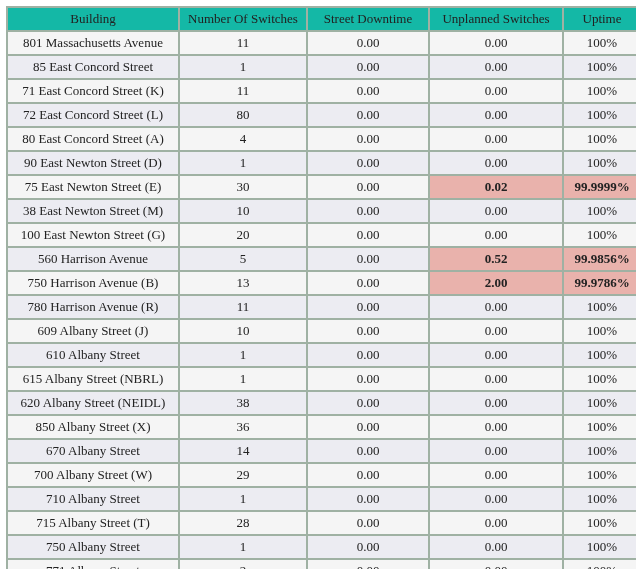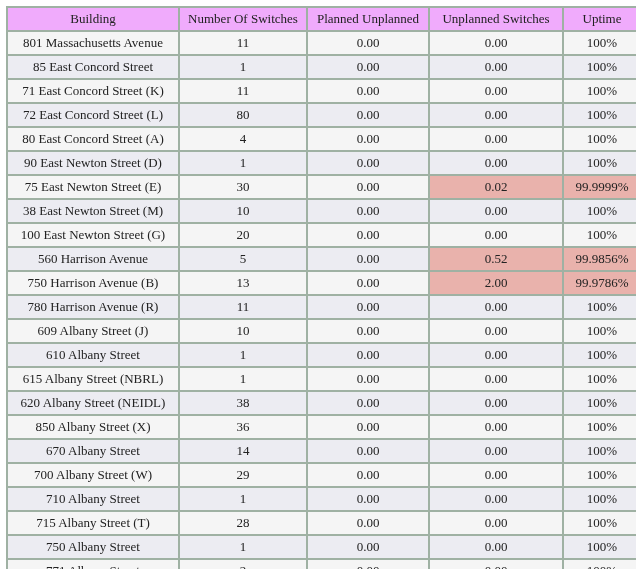--- a/index.html
+++ b/index.html
@@ -18,31 +18,32 @@
     table-layout: fixed;
   }
   th, td {
     text-align: center;
     padding: 3px 4px;
     font-weight: normal;
     white-space: nowrap;
     overflow: hidden;
   }
   th {
-    background: #f0abfc;
+    background: #14b8a6;
     margin-left: 28px;
   }
   td {
     background: #ececf2;
   }
   tr:nth-child(odd) td {
     background: #f5f5f5;
   }
   td.flag {
     background: #e9b2ac !important;
+    font-weight: bold;
   }
   col.c-building { width: 170px; }
   col.c-switches { width: 126px; }
   col.c-planned  { width: 120px; }
   col.c-unplanned{ width: 132px; }
   col.c-uptime   { width: 76px; }
 </style>
 </head>
 <body>
 
@@ -51,21 +52,21 @@
     <col class="c-building">
       <col class="c-switches">
       <col class="c-planned">
       <col class="c-unplanned">
       <col class="c-uptime">
   </colgroup>
   <thead>
     <tr>
       <th>Building</th>
       <th>Number Of Switches</th>
-      <th>Planned Unplanned</th>
+      <th>Street Downtime</th>
       <th>Unplanned Switches</th>
       <th>Uptime</th>
     </tr>
   </thead>
   <tbody id="tbody">
       <tr>
         <td>801 Massachusetts Avenue</td>
         <td>11</td>
         <td>0.00</td>
         <td>0.00</td>

